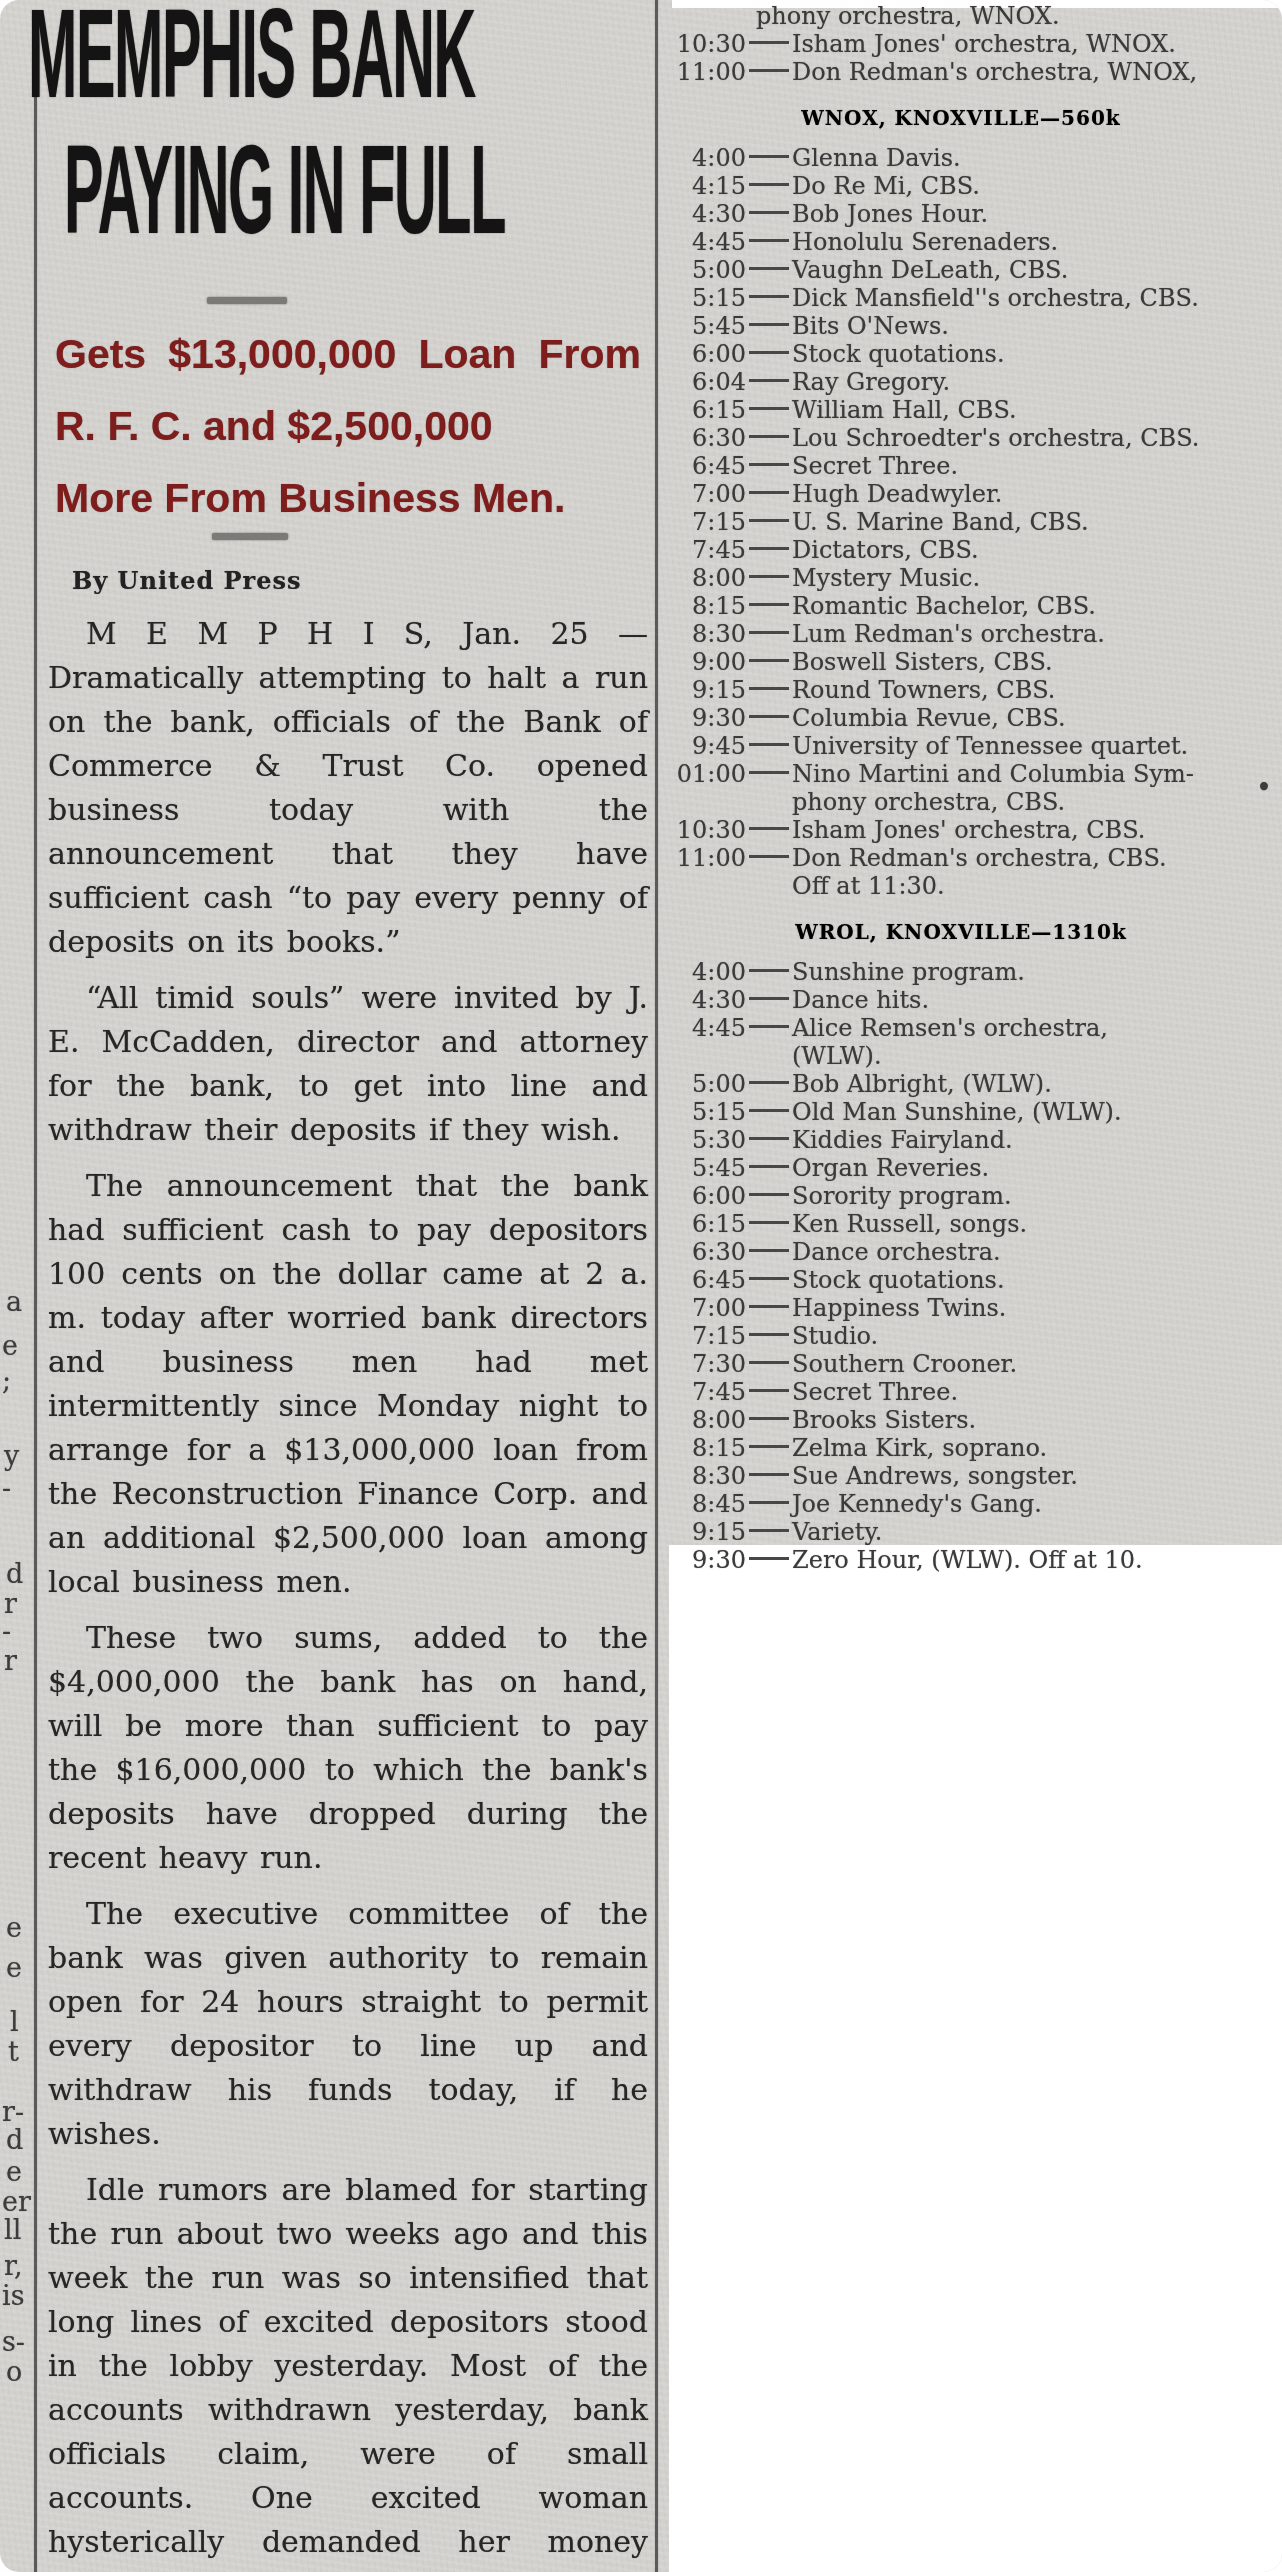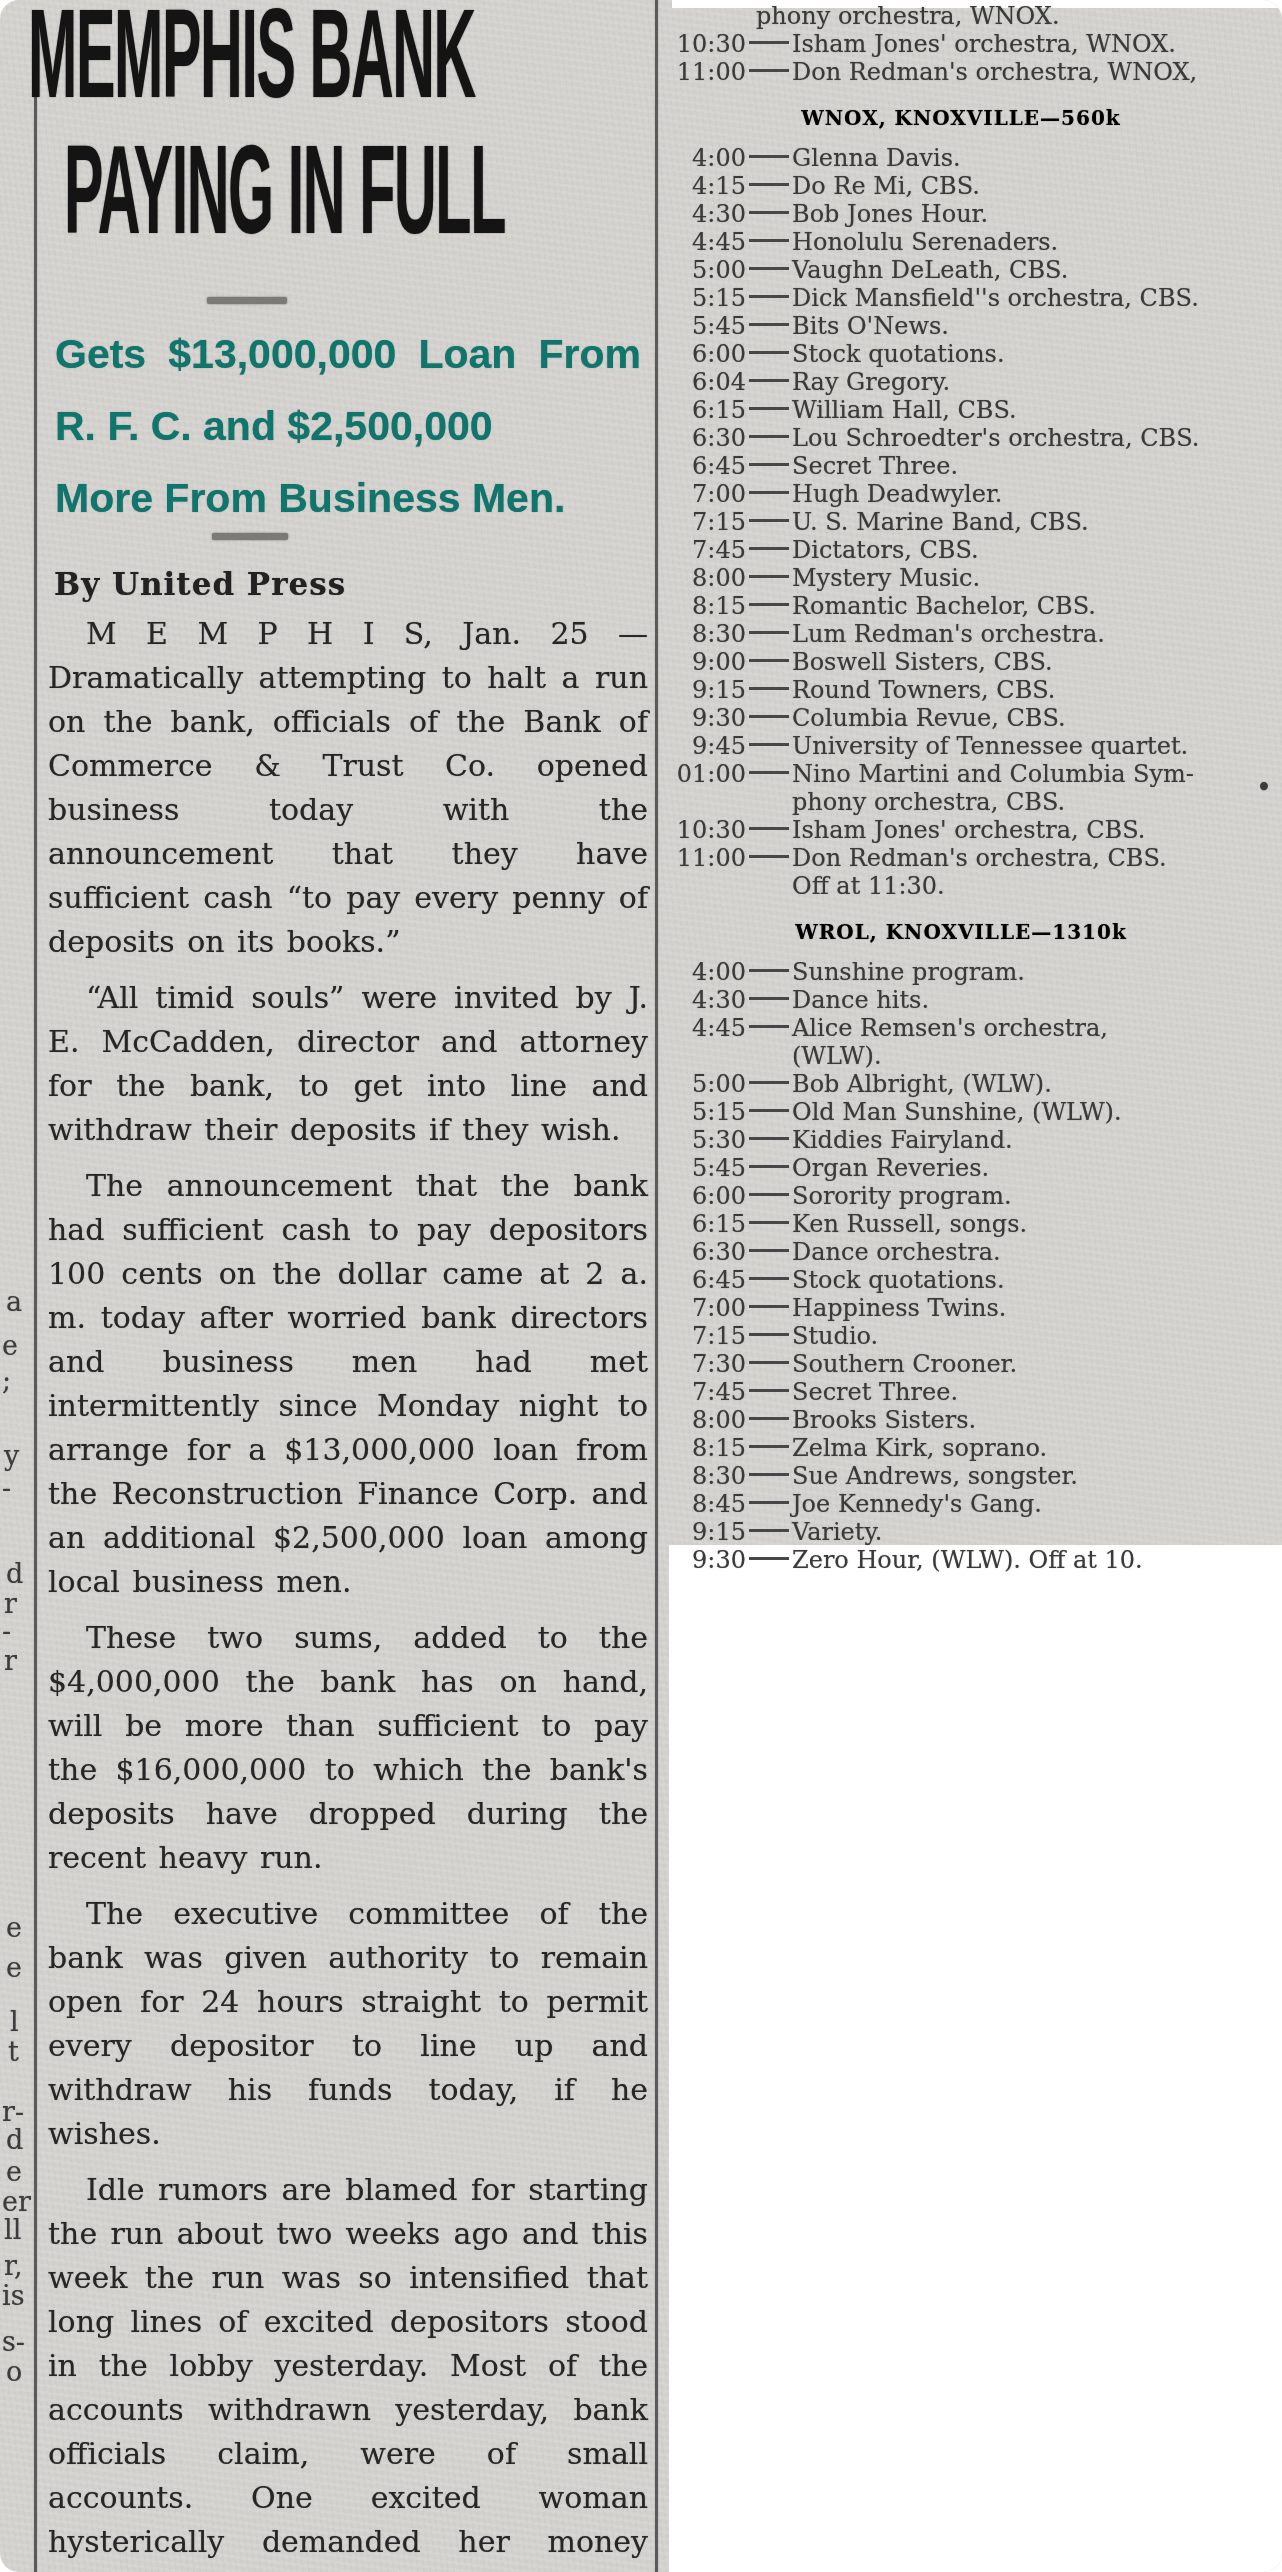--- a/index.html
+++ b/index.html
@@ -23,26 +23,26 @@
   .hl1{left:28px;top:-12px;}
   .hl2{left:64px;top:124px;}
 
   .divider{position:absolute;height:7px;background:#6e6c68;border-radius:2px;
       box-shadow:0 0 2px rgba(80,80,80,.9);opacity:.85;}
   .div1{left:207px;top:297px;width:80px;}
   .div2{left:212px;top:533px;width:76px;}
 
   .subhead{position:absolute;left:55px;top:318px;width:586px;
       font-family:"Liberation Sans",sans-serif;font-weight:bold;font-size:41px;line-height:72px;
-      color:#0f766e;text-shadow:0 0 1px rgba(20,20,20,.5);}
+      color:#7f1d1d;text-shadow:0 0 1px rgba(20,20,20,.5);}
   .subline{display:block;}
   .subline1{text-align:justify;text-align-last:justify;}
   .subline2,.subline3{}
 
-  .byline{position:absolute;left:54px;top:566px;font-weight:bold;font-size:31px;color:#222;
+  .byline{position:absolute;left:72px;top:566px;font-weight:bold;font-size:24px;color:#222;
       letter-spacing:1px;text-shadow:0 0 1px rgba(20,20,20,.5);}
 
   .article-body{position:absolute;left:48px;top:612px;width:600px;}
   .para{margin:0 0 12px 0;font-size:30px;line-height:44px;text-align:justify;text-indent:38px;
       word-spacing:3px;color:#262626;text-shadow:0 0 1px rgba(30,30,30,.45);}
 
   
   .radio{position:absolute;left:672px;top:2px;width:608px;font-size:24px;line-height:28px;
       color:#3a3a3a;text-shadow:0 0 1px rgba(50,50,50,.5);}
   .listing{padding-left:120px;text-indent:-120px;white-space:normal;}

